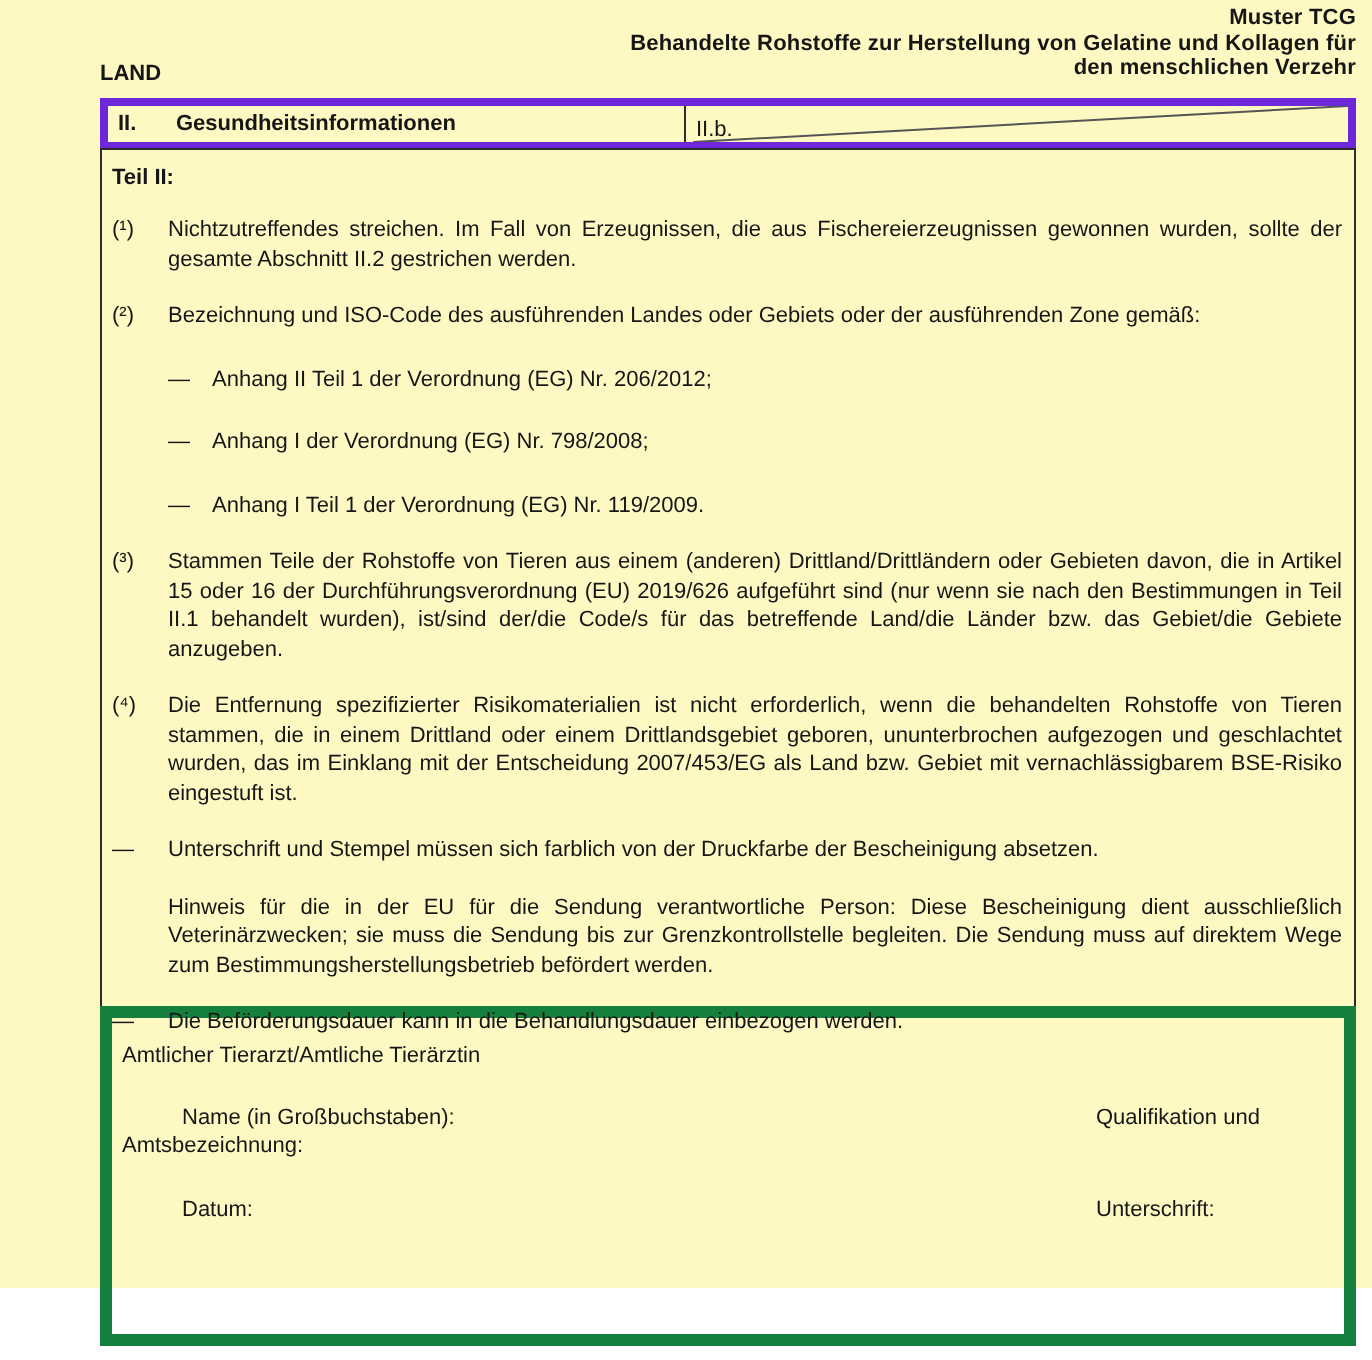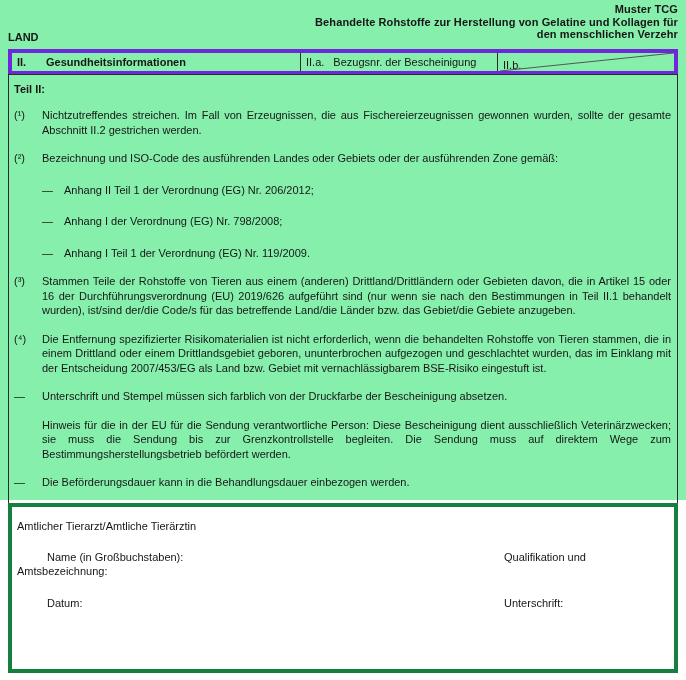--- a/index.html
+++ b/index.html
@@ -4,21 +4,21 @@
 <style>
   * { margin: 0; padding: 0; box-sizing: border-box; }
   html, body { background: #ffffff; }
   body {
     width: 686px; height: 680px;
     font-family: "Liberation Sans", "DejaVu Sans", sans-serif;
     font-size: 11px;
     color: #161616;
     overflow: hidden;
   }
-  .page { width: 686px; height: 500px; background: #86efac; position: relative; }
+  .page { width: 686px; height: 644px; background: #fef9c3; position: relative; padding-left: 42px; }
 
   
   .doc-header { position: relative; height: 49px; margin: 0 8px; }
   .doc-title {
     position: absolute; top: 3px; right: 0; left: 120px;
     text-align: right; font-weight: bold; line-height: 12.5px;
     letter-spacing: 0.1px;
   }
   .land { position: absolute; left: 0; top: 31px; font-weight: bold; }
 
@@ -47,21 +47,21 @@
   .note .marker { flex: none; width: 28px; }
   .note .body  { flex: 1; text-align: justify; padding-right: 1px; }
   .note.sub { padding-left: 28px; margin-top: 17px; }
   .note.sub .marker { width: 22px; }
   .note.sub .body { text-align: left; }
   .note.first { margin-top: 13px; }
 
   
   .vet-box {
     margin: -1px 8px 0 8px; height: 170px;
-    border: 4px solid #15803d;
+    border: 6px solid #15803d;
     padding: 12px 5px 0 5px;
     line-height: 14px;
   }
   .vet-row { position: relative; }
   .vet-title { margin-bottom: 0; }
   .row-name { margin-top: 17px; }
   .indent { padding-left: 30px; }
   .right-label { position: absolute; left: 487px; top: 0; }
   .row-amt { margin-top: 0; }
   .row-datum { margin-top: 18px; }
@@ -78,24 +78,20 @@
       <div>Behandelte Rohstoffe zur Herstellung von Gelatine und Kollagen für</div>
       <div>den menschlichen Verzehr</div>
     </div>
     <div class="land">LAND</div>
   </div>
 
   <div class="cert-row">
     <div class="cert-cell cell-1">
       <span class="cell-no">II.</span>
       <span>Gesundheitsinformationen</span>
-    </div>
-    <div class="cert-cell cell-2">
-      <span class="cell-no">II.a.</span>
-      <span>Bezugsnr. der Bescheinigung</span>
     </div>
     <div class="cert-cell cell-3">
       <svg viewBox="0 0 184 24" preserveAspectRatio="none">
         <line x1="2" y1="24" x2="184" y2="0" stroke="#555" stroke-width="1" vector-effect="non-scaling-stroke"></line>
       </svg>
       <span>II.b.</span>
     </div>
   </div>
 
   <div class="notes-box">

